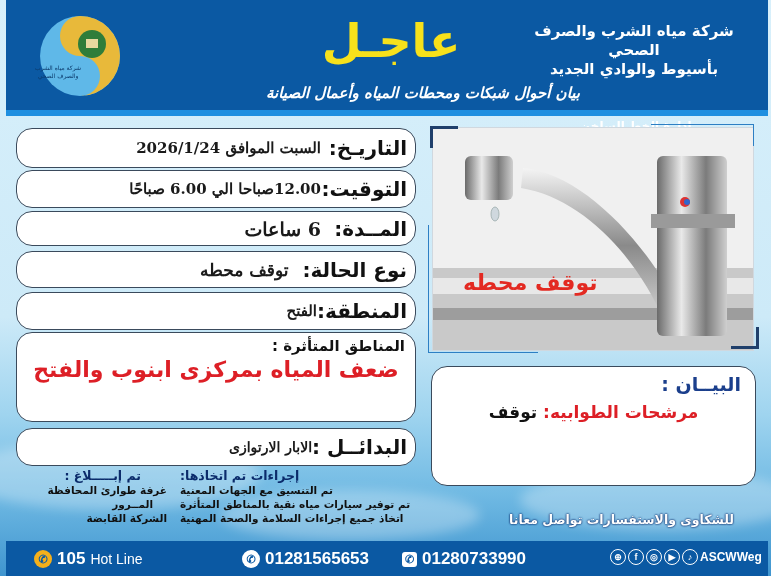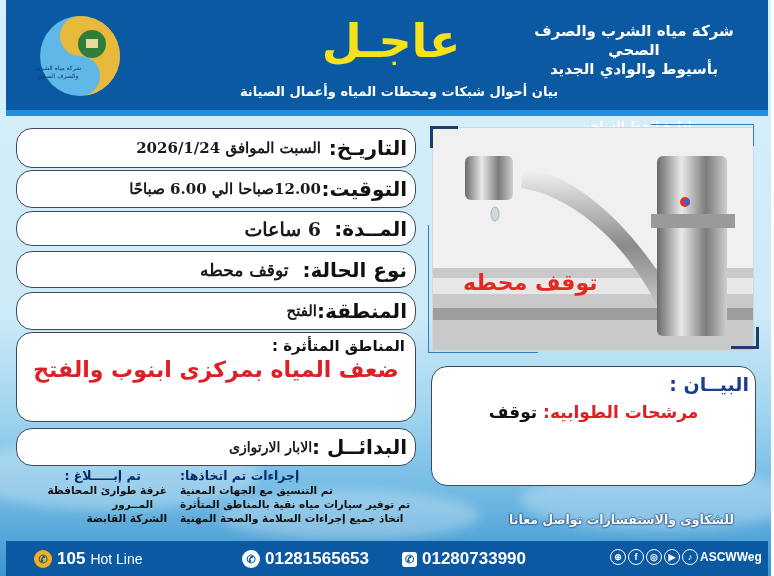--- a/index.html
+++ b/index.html
@@ -11,22 +11,22 @@
 
   
   .ripple { position: absolute; border-radius: 50%; background: rgba(255,255,255,0.28); filter: blur(6px); }
 
   
   .header { position: absolute; left: 6px; top: 0; width: 762px; height: 110px; background: #0b59a3; }
   .header-strip { position: absolute; left: 6px; top: 110px; width: 762px; height: 6px; background: #1f8fe0; }
   .logo { position: absolute; left: 24px; top: 14px; width: 100px; height: 84px; }
   .title-main { position: absolute; left: 310px; top: 12px; width: 150px; text-align: center;
     font-family: "DejaVu Sans", sans-serif; font-weight: bold; font-size: 46px; color: #f7e11b; line-height: 58px; direction: rtl; }
-  .title-sub { position: absolute; left: 228px; top: 84px; width: 330px; text-align: center; direction: rtl;
-    font-weight: bold; font-size: 13px; color: #ffffff; }
+  .title-sub { position: absolute; left: 252px; top: 84px; width: 330px; text-align: center; direction: rtl;
+    font-weight: bold; font-size: 15px; color: #ffffff; font-style: italic; }
   .company { position: absolute; right: 14px; top: 22px; width: 240px; text-align: center; direction: rtl;
     color: #ffffff; font-weight: bold; font-size: 15px; line-height: 19px; }
   .dept { position: absolute; right: 38px; top: 75px; width: 150px; text-align: left; direction: rtl;
     color: #ffffff; font-weight: bold; font-size: 12px; margin-top: 44px; }
 
   
   .field { position: absolute; left: 16px; width: 400px; background: #ffffff; border: 1.5px solid #3a4a5c;
     border-radius: 16px; direction: rtl; display: flex; align-items: center; padding: 0 8px; }
   .field .label { font-family: "DejaVu Sans", sans-serif; font-weight: bold; font-size: 20px; color: #111111;
     white-space: nowrap; min-width: 86px; }
@@ -45,21 +45,21 @@
   .f-alt .value { font-size: 14px; }
 
   
   .img-frame { position: absolute; left: 433px; top: 128px; width: 320px; height: 222px; background: #f2f2f2;
     box-shadow: 0 0 0 1px #d0d8df; overflow: hidden; }
   .corner { position: absolute; border-color: #1f3f6b; border-style: solid; width: 28px; height: 22px; }
   .img-text { position: absolute; left: 30px; top: 142px; direction: rtl; font-weight: bold; font-size: 22px; color: #e32a22; }
 
   
   .statement { position: absolute; left: 431px; top: 366px; width: 325px; height: 120px; background: #ffffff;
-    border: 1.5px solid #3a4a5c; border-radius: 16px; direction: rtl; padding: 6px 6px; }
+    border: 1.5px solid #3a4a5c; border-radius: 16px; direction: rtl; padding: 6px 14px; }
   .statement .st-label { font-weight: bold; font-size: 19px; color: #1b3f8c; text-align: right; }
   .statement .st-body { text-align: center; font-size: 17px; font-weight: bold; color: #111; line-height: 26px; margin-top: 4px; }
   .statement .st-red { color: #dd1f26; }
 
   
   .actions { position: absolute; left: 180px; top: 468px; width: 240px; direction: rtl; text-align: left; }
   .actions .h { color: #0b2b6b; font-weight: bold; font-size: 12.5px; }
   .actions .li { color: #101010; font-weight: bold; font-size: 10.5px; line-height: 14px; }
   .notified { position: absolute; left: 32px; top: 468px; width: 135px; direction: rtl; text-align: right; }
   .notified .h { color: #0b2b6b; font-weight: bold; font-size: 12.5px; padding-right: 26px; }

